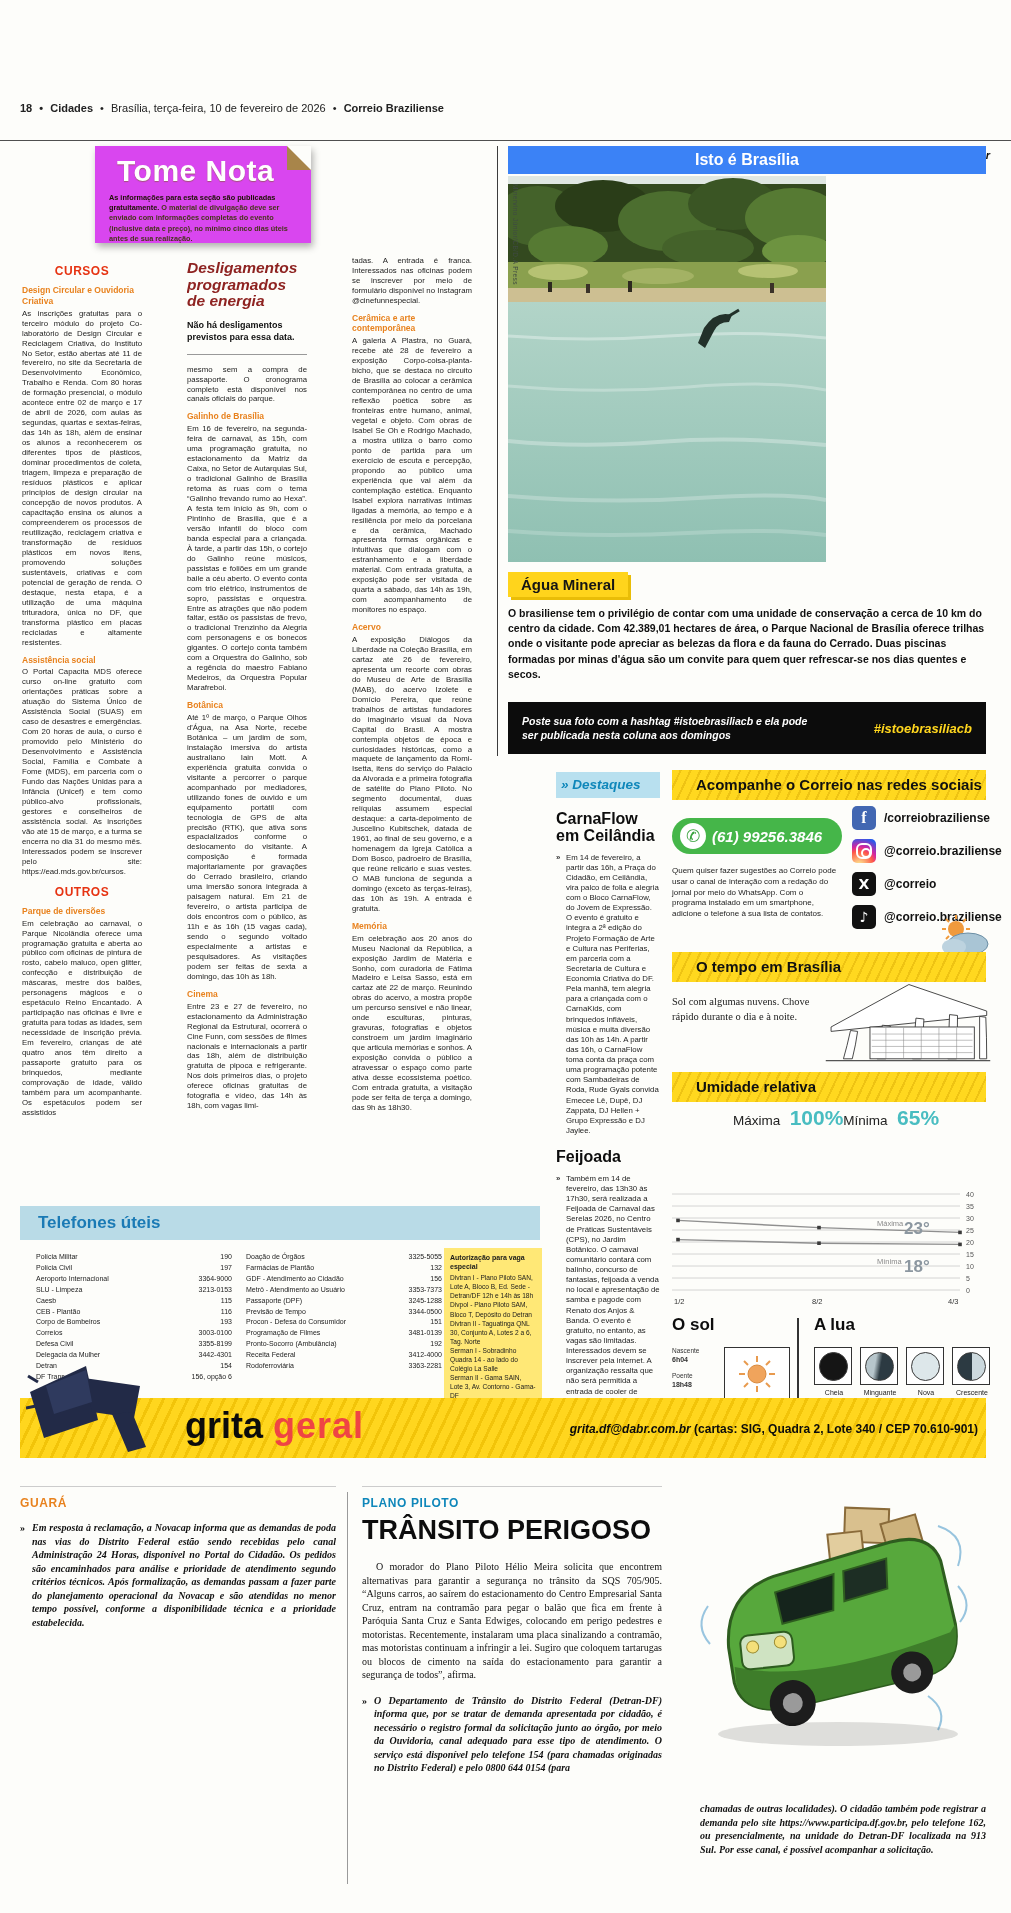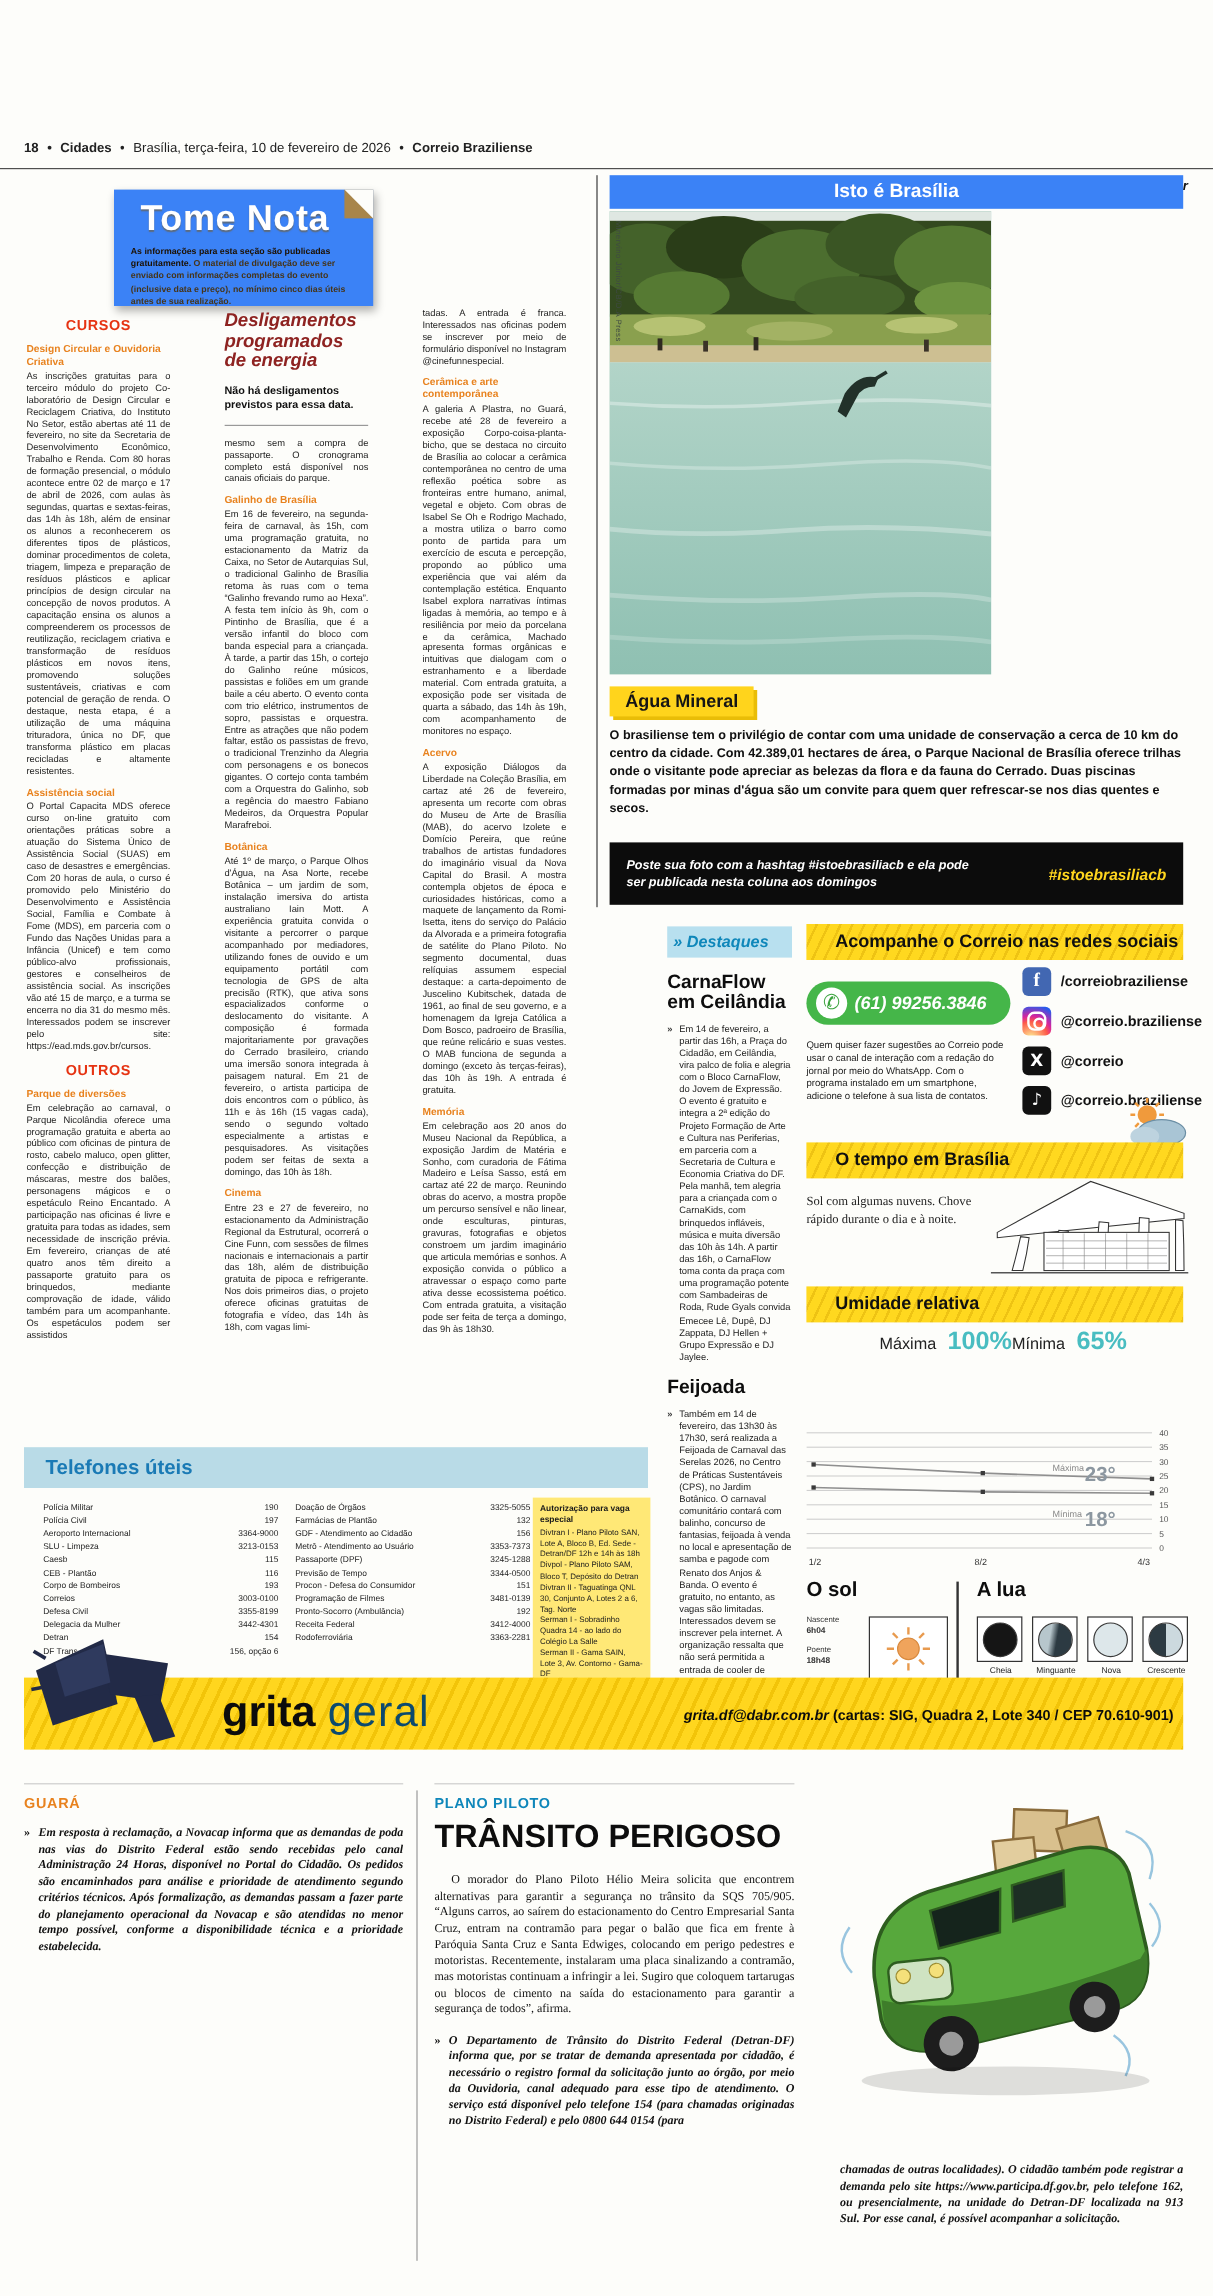--- a/index.html
+++ b/index.html
@@ -2,29 +2,29 @@
 <html><head>
 <meta charset="utf-8">
 <style>
   *{margin:0;padding:0;box-sizing:border-box}
   html,body{background:#ffffff}
   .page{position:relative;width:1011px;height:1913px;background:#fdfdfa;overflow:hidden;
         font-family:"Liberation Sans",sans-serif;color:#1c1c1c}
   .abs{position:absolute}
 
   
-  .masthead{left:20px;top:119px;font:400 11px/1 "Liberation Sans",sans-serif;color:#222}
+  .masthead{left:20px;top:103px;font:400 11px/1 "Liberation Sans",sans-serif;color:#222}
   .mh-b{font-weight:800}
   .mh-sep{margin:0 4px}
   .top-rule{left:0;top:140px;width:1011px;height:1px;background:#4f4f4f}
   .tel-line{left:600px;top:150px;width:390px;text-align:right;font:700 11px/1 "Liberation Sans",sans-serif;color:#111}
   .tel-line i{font-style:italic}
 
   
-  .tome{left:95px;top:158px;width:216px;height:97px;background:#3b82f6;padding:8px 12px 6px 14px;
+  .tome{left:95px;top:146px;width:216px;height:97px;background:#d946ef;padding:8px 12px 6px 14px;
         box-shadow:2px 4px 7px rgba(0,0,0,.3)}
   .tome:after{content:'';position:absolute;top:0;right:0;width:0;height:0;
         border-style:solid;border-width:0 24px 24px 0;border-color:#fdfdfa #fdfdfa #a8854a #a8854a}
   .tome-title{font:800 30px/1 "Liberation Sans",sans-serif;color:#fff;letter-spacing:.5px;margin:2px 0 7px 8px;
         text-shadow:0 1px 1px rgba(120,90,30,.55)}
   .tome-text{font:700 7.3px/1.4 "Liberation Sans",sans-serif;color:#46351a;text-align:left}
   .tome-text .lead{color:#1d1102}
 
   
   .lcol{top:256px;width:120px;height:934px;overflow:hidden}
@@ -113,21 +113,21 @@
   .ph-row{display:flex;justify-content:space-between;font:400 7px/10.9px "Liberation Sans",sans-serif;color:#222}
   .vaga{left:444px;top:1248px;width:98px;background:#ffe876;padding:5px 6px;
         font:400 6.6px/1.38 "Liberation Sans",sans-serif;color:#1a1a1a}
   .vaga-title{font:800 7px/1.3 "Liberation Sans",sans-serif;margin-bottom:2px}
 
   
   .grita-band{left:20px;top:1398px;width:966px;height:60px;
         background:repeating-linear-gradient(115deg,#ffd61e 0 8px,#f2c409 8px 11px)}
   .megaphone{left:26px;top:1362px}
   .grita-title{left:185px;top:1408px;font:800 36px/1 "Liberation Sans",sans-serif;color:#0c0c0c}
-  .grita-title .lite{font-weight:400;color:#0c4a6e;letter-spacing:1px}
+  .grita-title .lite{font-weight:700;color:#ef4444;letter-spacing:1px}
   .grita-right{left:430px;top:1422px;width:548px;text-align:right;
         font:700 12px/1.2 "Liberation Sans",sans-serif;color:#0c0c0c}
   .grita-right i{font-style:italic}
 
   
   .art{border-top:1px solid #ccc;padding-top:10px}
   .art-left{left:20px;top:1486px;width:316px}
   .art-right{left:362px;top:1486px;width:300px}
   .region-label{font:800 12px/1 "Liberation Sans",sans-serif;letter-spacing:.6px;margin-bottom:8px}
   .rl-orange{color:#e8821e}

